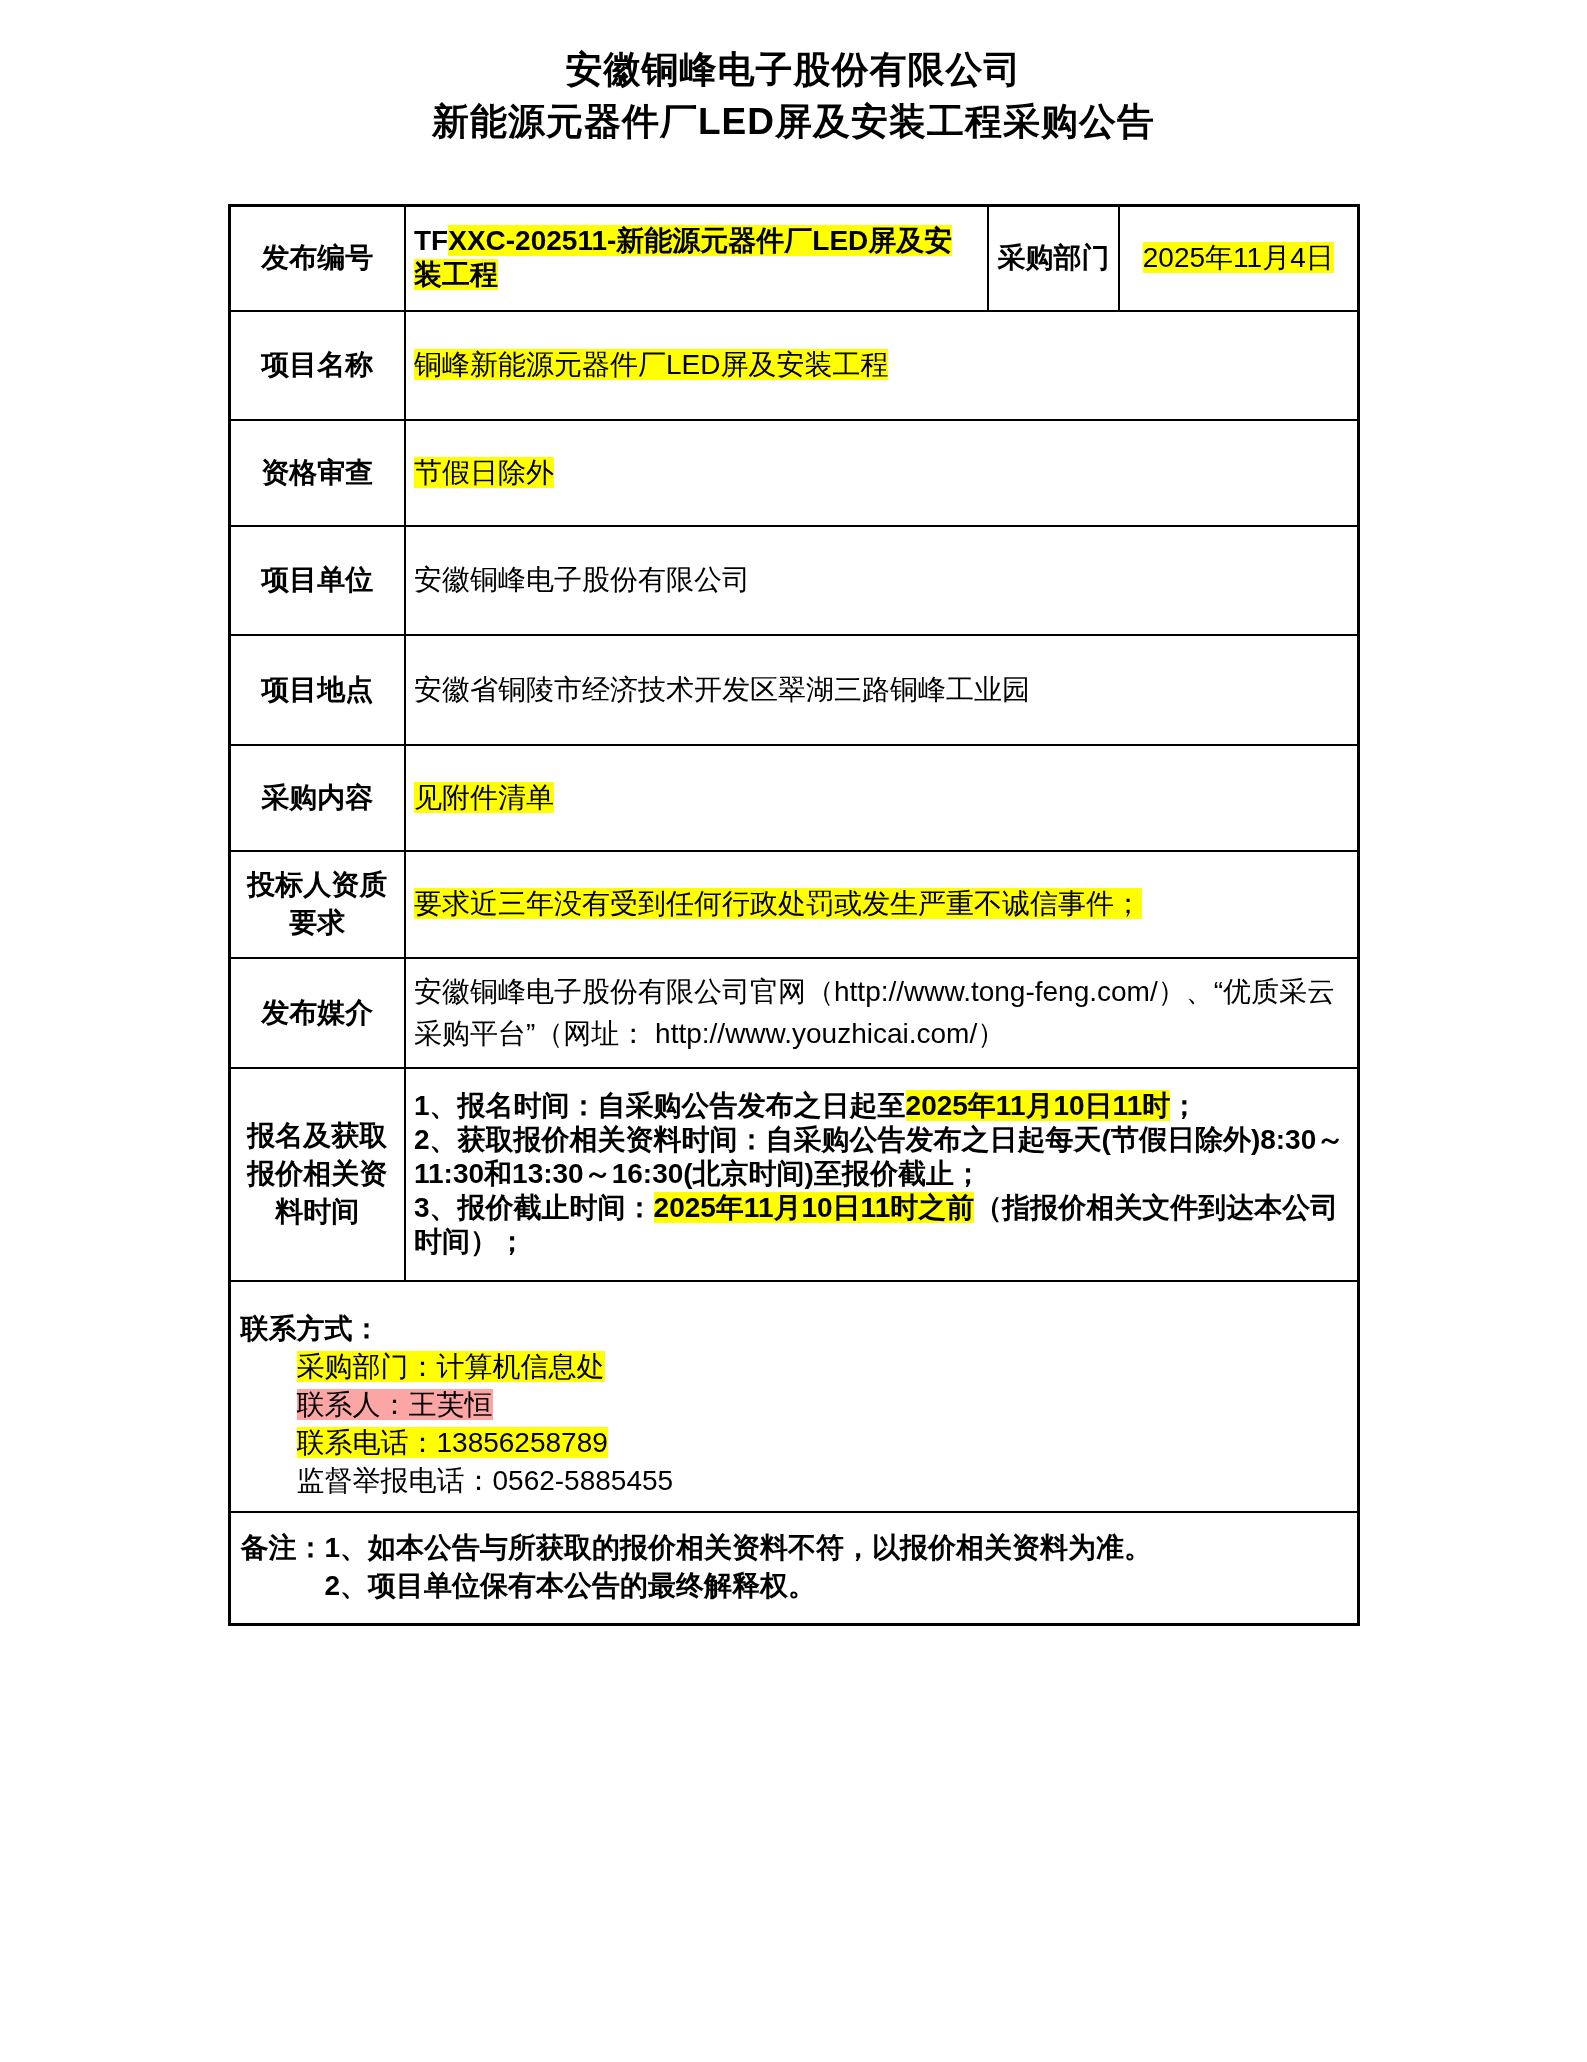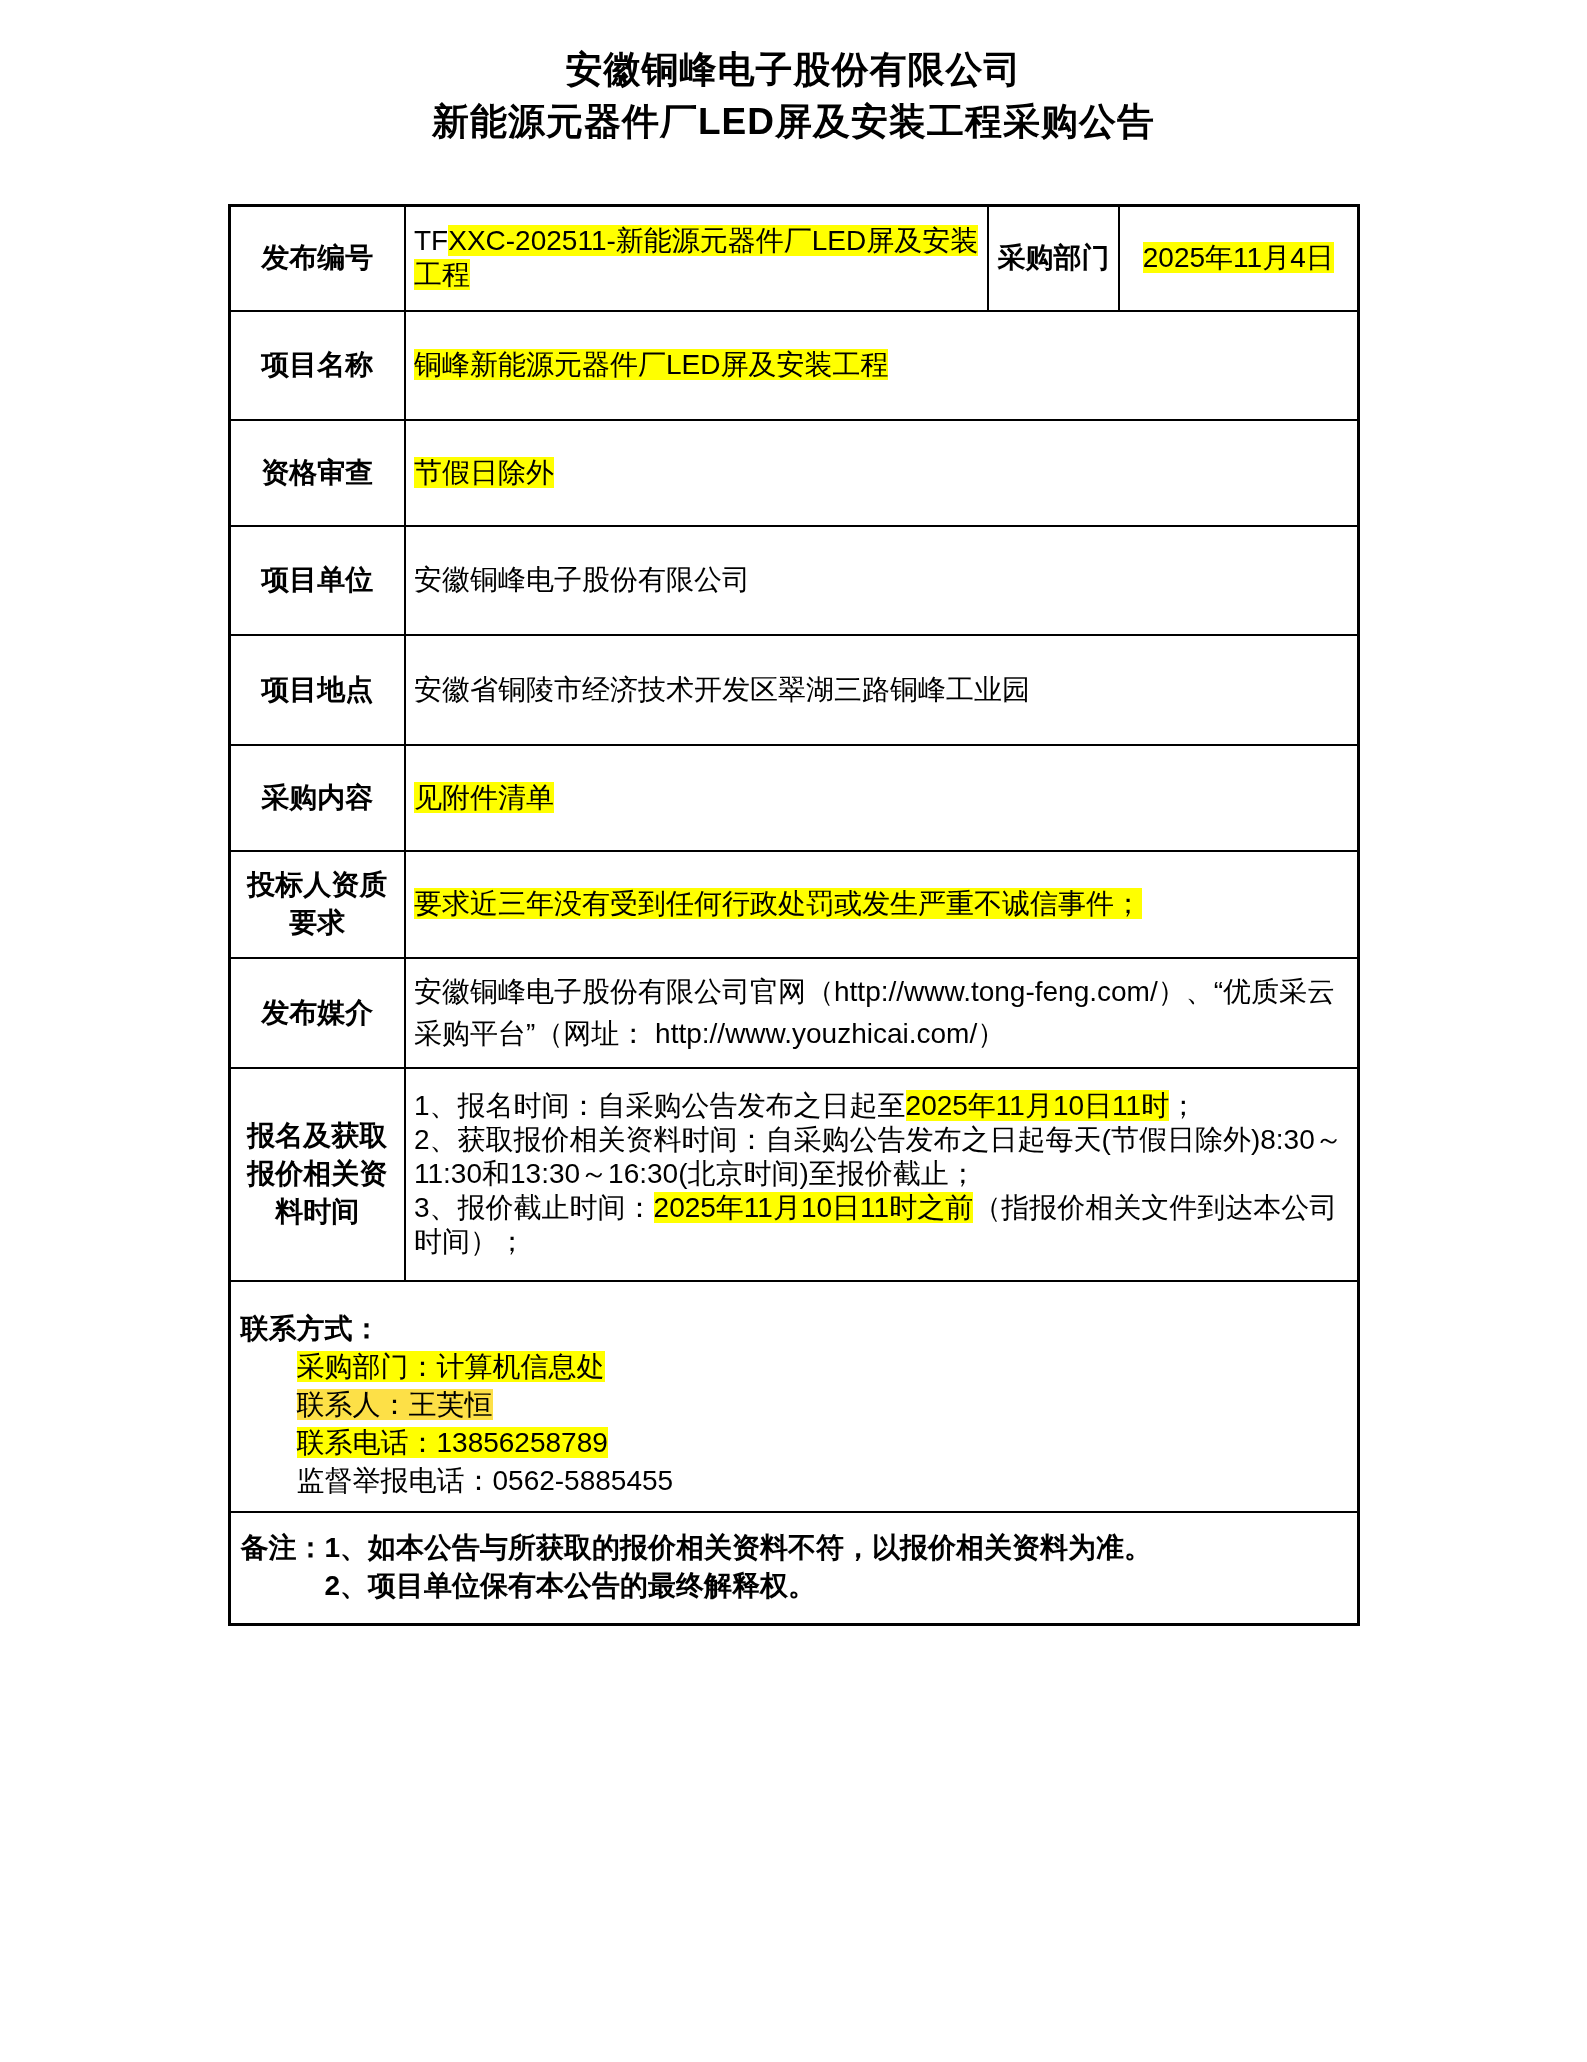--- a/index.html
+++ b/index.html
@@ -37,21 +37,21 @@
     padding:2px 4px;
   }
   td.val{
     text-align:left;
     vertical-align:middle;
     padding:4px 8px;
     line-height:42px;
     white-space:pre-wrap;
     word-break:break-all;
   }
-  td.val.tight{line-height:34px;}
+  td.val.tight{line-height:34px;font-weight:bold;}
   td.val.center{text-align:center;padding:4px 2px;}
   td.block{
     vertical-align:top;
     padding:28px 10px 10px 10px;
     line-height:38px;
   }
   .contact-heading{font-weight:bold;}
   .contact-line{margin-left:56px;}
   td.remark{padding:16px 10px 10px 10px;}
   .remark-line{font-weight:bold;line-height:38px;}
@@ -121,21 +121,21 @@
 报价相关资
 料时间</td>
       <td class="val tight" colspan="3"><span>1、报名时间：自采购公告发布之日起至</span><span style="background-color: rgb(255, 255, 0);">2025年11月10日11时</span><span>；
 2、获取报价相关资料时间：自采购公告发布之日起每天(节假日除外)8:30～11:30和13:30～16:30(北京时间)至报价截止；
 3、报价截止时间：</span><span style="background-color: rgb(255, 255, 0);">2025年11月10日11时之前</span><span>（指报价相关文件到达本公司时间）；</span></td>
     </tr>
     <tr style="height:231px">
       <td class="block" colspan="4">
         <div class="contact-heading">联系方式：</div>
         <div class="contact-line"><span style="background-color: rgb(255, 255, 0);">采购部门：计算机信息处</span></div>
-        <div class="contact-line"><span style="background-color: #fde047;">联系人：王芙恒</span></div>
+        <div class="contact-line"><span style="background-color: #fca5a5;">联系人：王芙恒</span></div>
         <div class="contact-line"><span style="background-color: rgb(255, 255, 0);">联系电话：13856258789</span></div>
         <div class="contact-line"><span>监督举报电话：0562-5885455</span></div>
       </td>
     </tr>
     <tr style="height:113px">
       <td class="block remark" colspan="4">
         <div class="remark-line"><span>备注：1、如本公告与所获取的报价相关资料不符，以报价相关资料为准。</span></div>
         <div class="remark-line indent"><span>2、项目单位保有本公告的最终解释权。</span></div>
       </td>
     </tr>

